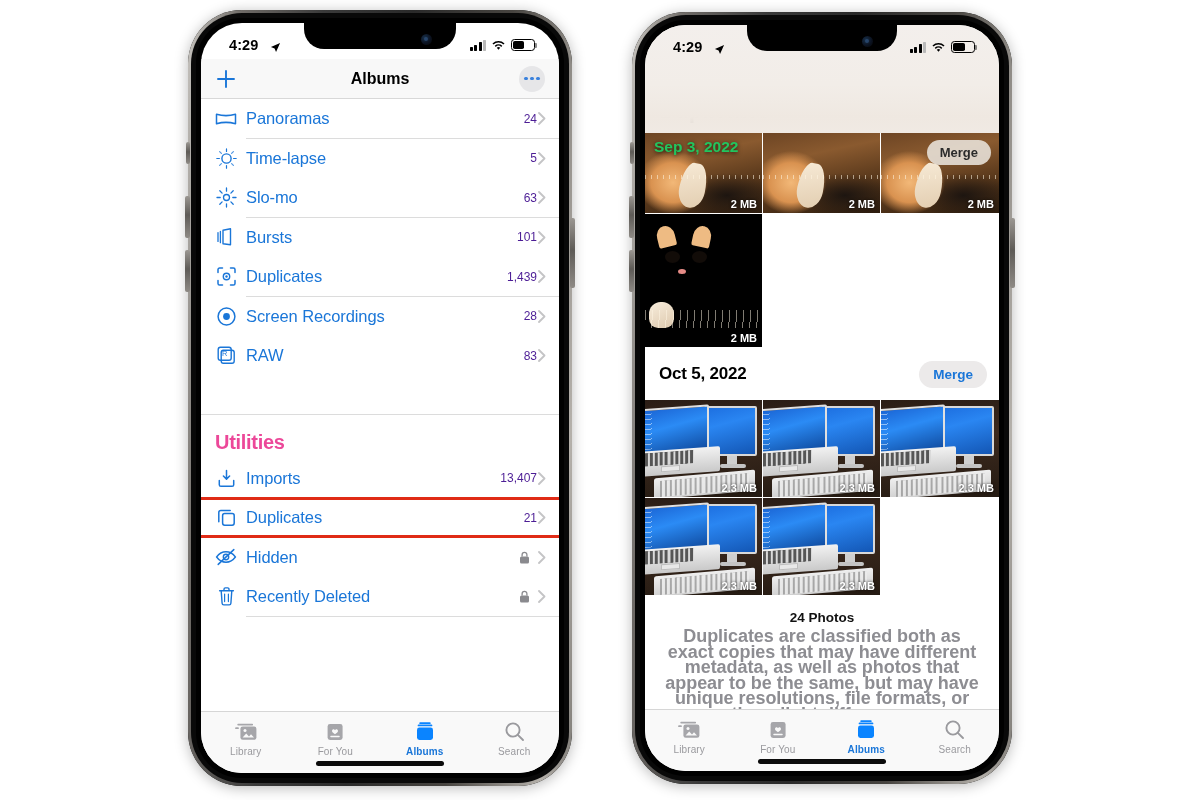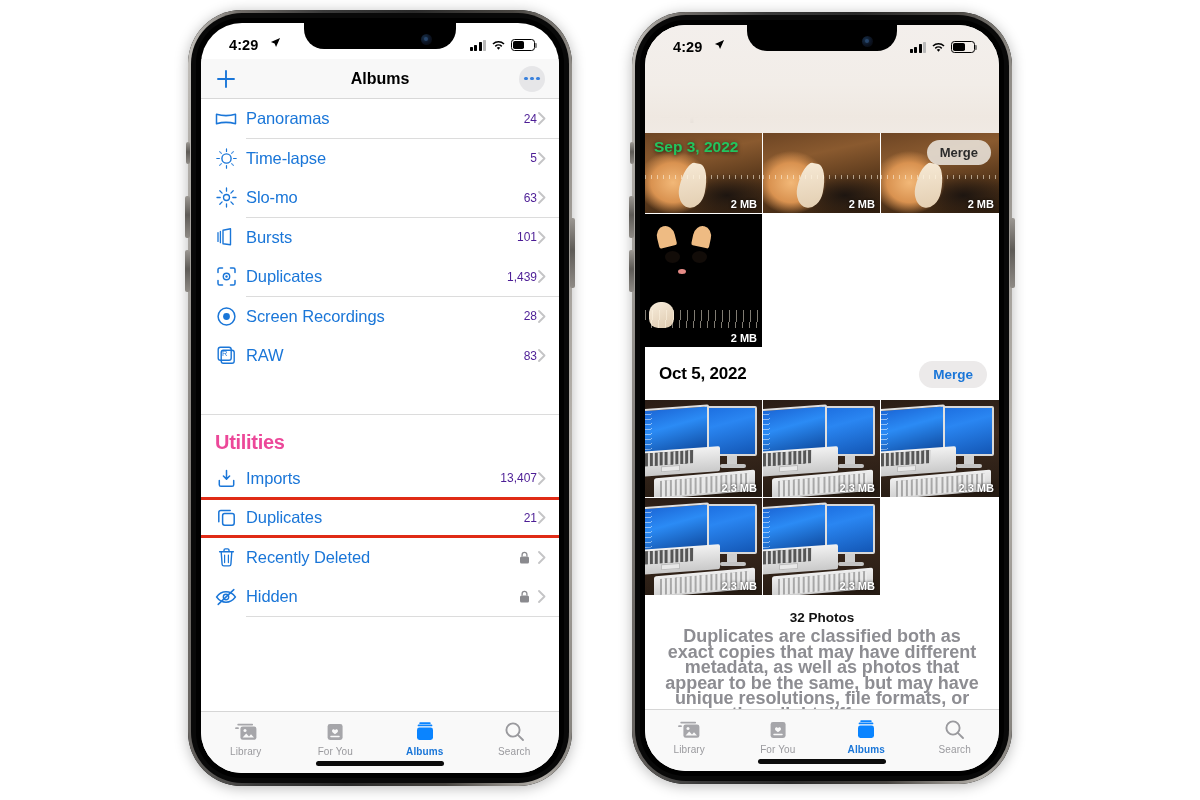--- a/index.html
+++ b/index.html
@@ -38,21 +38,21 @@
   .cam { position:absolute; right:24px; top:11px; width:11px; height:11px; border-radius:50%;
          background: radial-gradient(circle at 35% 35%, #18304a 0%, #0b1220 55%, #050505 100%); }
   .cam:after{ content:""; position:absolute; left:3px; top:3px; width:4px; height:4px; border-radius:50%;
               background:#2d4f79; opacity:.75; }
 
   
   .status { position:absolute; left:0; right:0; top:0; height:36px; z-index:25;
             display:flex; align-items:center; justify-content:space-between;
             padding: 8px 24px 0 28px; pointer-events:none; }
   .st-time { font-size:14.5px; font-weight:700; color:#000; letter-spacing:.1px;
-             display:flex; align-items:flex-start; gap:12px; }
+             display:flex; align-items:flex-end; gap:12px; }
   .loc-arrow { width:11px; height:11px; display:block; }
   .st-right { display:flex; align-items:center; gap:5px; }
   .bars { display:flex; align-items:flex-end; gap:1.5px; height:11px; }
   .bars i { display:block; width:3px; background:#000; border-radius:.7px; }
   .bars i:nth-child(1){height:4px;} .bars i:nth-child(2){height:6px;}
   .bars i:nth-child(3){height:8.5px;} .bars i:nth-child(4){height:11px; background:#b9b9b9;}
   .wifi { width:15px; height:11px; }
   .batt { width:24px; height:12px; border:1.4px solid #000; border-radius:3.4px; position:relative; }
   .batt:after{ content:""; position:absolute; right:-3.4px; top:3.4px; width:2px; height:5px;
                background:#000; border-radius:0 1px 1px 0; opacity:.45; }
@@ -410,46 +410,46 @@
           </span>
           <span class="lbl">Duplicates</span>
           <span class="cnt">21</span>
           <svg class="chev" viewBox="0 0 8 13">
               <path d="M1 1l5.5 5.5L1 12" fill="none" stroke="#c4c4c6" stroke-width="1.8" stroke-linecap="round" stroke-linejoin="round"></path>
             </svg>
         </div>
 
         <div class="row">
           <span class="ic">
+            <svg width="22" height="18" viewBox="0 0 22 18">
+              <path d="M1.6 9s3.8-5.2 9.4-5.2S20.4 9 20.4 9s-3.8 5.2-9.4 5.2S1.6 9 1.6 9z" fill="none" stroke="#1a76d8" stroke-width="1.4"></path>
+              <circle cx="11" cy="9" r="2.7" fill="none" stroke="#1a76d8" stroke-width="1.4"></circle>
+              <path d="M3.2 16.4 18.8 1.6" stroke="#1a76d8" stroke-width="1.5" stroke-linecap="round"></path>
+            </svg>
+          </span>
+          <span class="lbl">Hidden</span>
+          <svg class="lock" viewBox="0 0 11 13">
+            <rect x="1" y="5.4" width="9" height="7" rx="1.5" fill="#8a8a8e"></rect>
+            <path d="M3.1 5.4V3.7a2.4 2.4 0 0 1 4.8 0v1.7" fill="none" stroke="#8a8a8e" stroke-width="1.3"></path>
+          </svg>
+          <svg class="chev" viewBox="0 0 8 13">
+              <path d="M1 1l5.5 5.5L1 12" fill="none" stroke="#c4c4c6" stroke-width="1.8" stroke-linecap="round" stroke-linejoin="round"></path>
+            </svg>
+          <div class="sep"></div>
+        </div>
+
+        <div class="row">
+          <span class="ic">
             <svg width="19" height="21" viewBox="0 0 19 21">
               <path d="M2.6 4.8h13.8M7 4.8V3.2a1.3 1.3 0 0 1 1.3-1.3h2.4A1.3 1.3 0 0 1 12 3.2v1.6" fill="none" stroke="#1a76d8" stroke-width="1.4" stroke-linecap="round"></path>
               <path d="M4.2 4.8l.9 12.5a1.7 1.7 0 0 0 1.7 1.6h5.4a1.7 1.7 0 0 0 1.7-1.6l.9-12.5" fill="none" stroke="#1a76d8" stroke-width="1.4" stroke-linejoin="round"></path>
               <path d="M7.6 8v7.6M11.4 8v7.6" stroke="#1a76d8" stroke-width="1.2" stroke-linecap="round"></path>
             </svg>
           </span>
           <span class="lbl">Recently Deleted</span>
-          <svg class="lock" viewBox="0 0 11 13">
-            <rect x="1" y="5.4" width="9" height="7" rx="1.5" fill="#8a8a8e"></rect>
-            <path d="M3.1 5.4V3.7a2.4 2.4 0 0 1 4.8 0v1.7" fill="none" stroke="#8a8a8e" stroke-width="1.3"></path>
-          </svg>
-          <svg class="chev" viewBox="0 0 8 13">
-              <path d="M1 1l5.5 5.5L1 12" fill="none" stroke="#c4c4c6" stroke-width="1.8" stroke-linecap="round" stroke-linejoin="round"></path>
-            </svg>
-          <div class="sep"></div>
-        </div>
-
-        <div class="row">
-          <span class="ic">
-            <svg width="22" height="18" viewBox="0 0 22 18">
-              <path d="M1.6 9s3.8-5.2 9.4-5.2S20.4 9 20.4 9s-3.8 5.2-9.4 5.2S1.6 9 1.6 9z" fill="none" stroke="#1a76d8" stroke-width="1.4"></path>
-              <circle cx="11" cy="9" r="2.7" fill="none" stroke="#1a76d8" stroke-width="1.4"></circle>
-              <path d="M3.2 16.4 18.8 1.6" stroke="#1a76d8" stroke-width="1.5" stroke-linecap="round"></path>
-            </svg>
-          </span>
-          <span class="lbl">Hidden</span>
           <svg class="lock" viewBox="0 0 11 13">
             <rect x="1" y="5.4" width="9" height="7" rx="1.5" fill="#8a8a8e"></rect>
             <path d="M3.1 5.4V3.7a2.4 2.4 0 0 1 4.8 0v1.7" fill="none" stroke="#8a8a8e" stroke-width="1.3"></path>
           </svg>
           <svg class="chev" viewBox="0 0 8 13">
               <path d="M1 1l5.5 5.5L1 12" fill="none" stroke="#c4c4c6" stroke-width="1.8" stroke-linecap="round" stroke-linejoin="round"></path>
             </svg>
           <div class="sep"></div>
         </div>
       </div>
@@ -689,21 +689,21 @@
                   <span class="trackpad"></span>
                 </span>
               <span class="kbd2"></span>
             </div>
             <div class="size">2.3 MB</div>
           </div>
           <div class="cell blank" style="height:98px;"></div>
         </div>
 
         <div class="footer">
-          <div class="fcount">32 Photos</div>
+          <div class="fcount">24 Photos</div>
           <div class="fdesc">Duplicates are classified both as exact copies that may have different metadata, as well as photos that appear to be the same, but may have unique resolutions, file formats, or other slight differences.</div>
         </div>
       </div>
 
       <div class="tabbar">
         <div class="tab">
           <span class="tic">
             <svg width="24" height="20" viewBox="0 0 24 20">
               <rect x="6.4" y="4.4" width="16" height="13.4" rx="2.4" fill="#a6a6aa"></rect>
               <path d="M4.2 2.6h14" stroke="#a6a6aa" stroke-width="1.8" stroke-linecap="round"></path>

